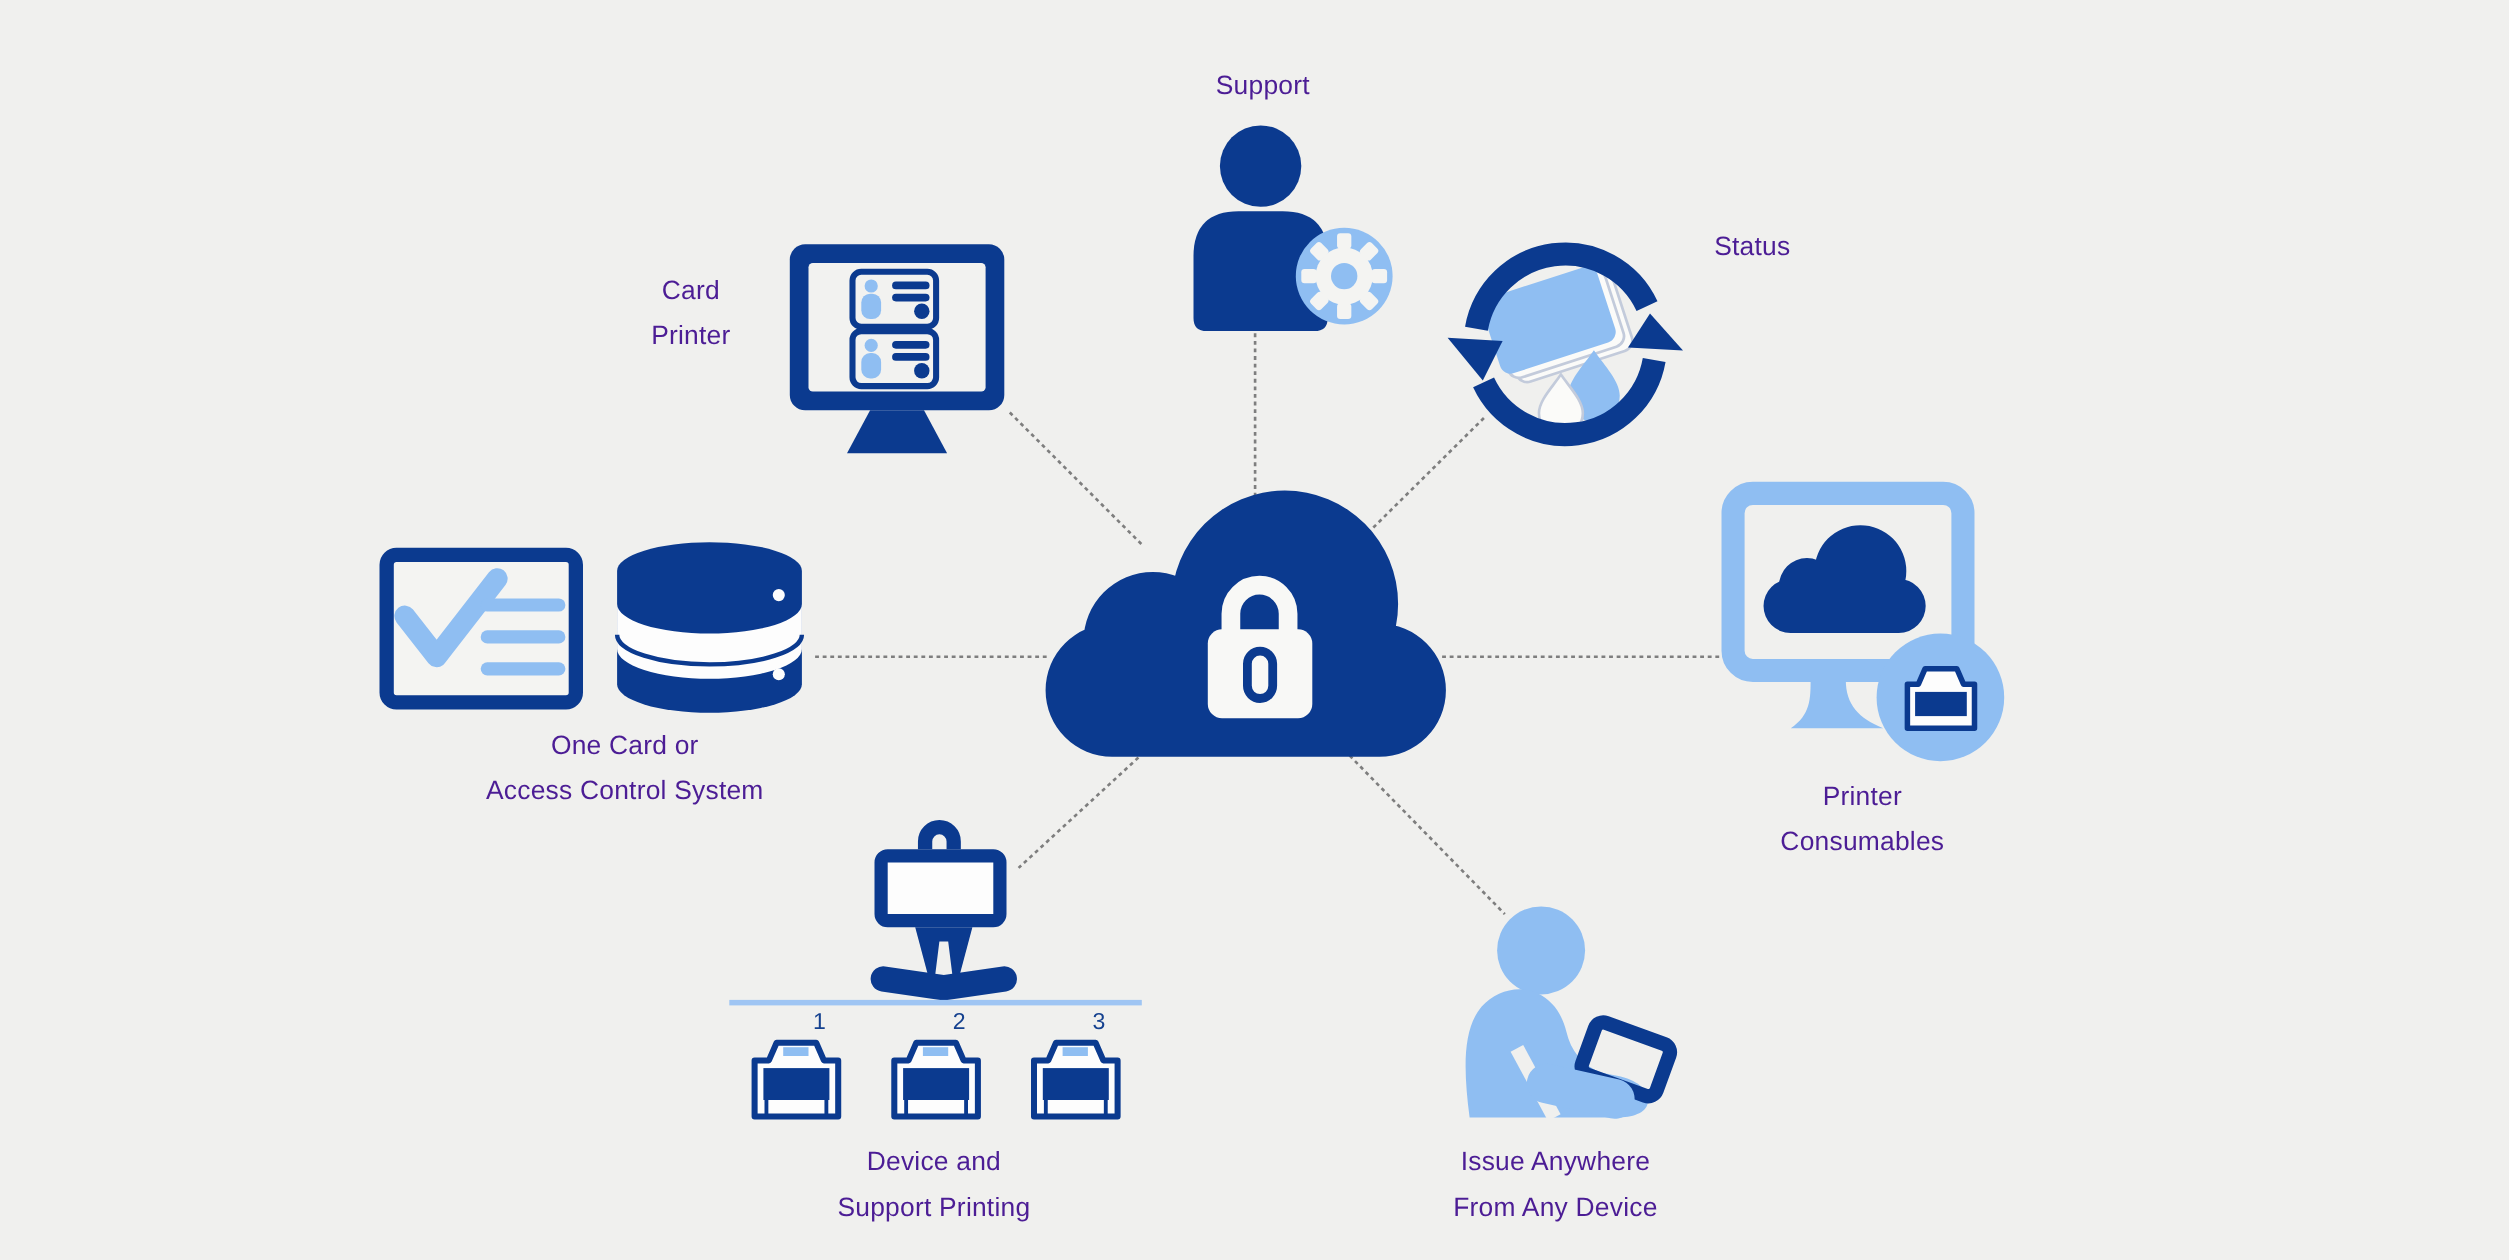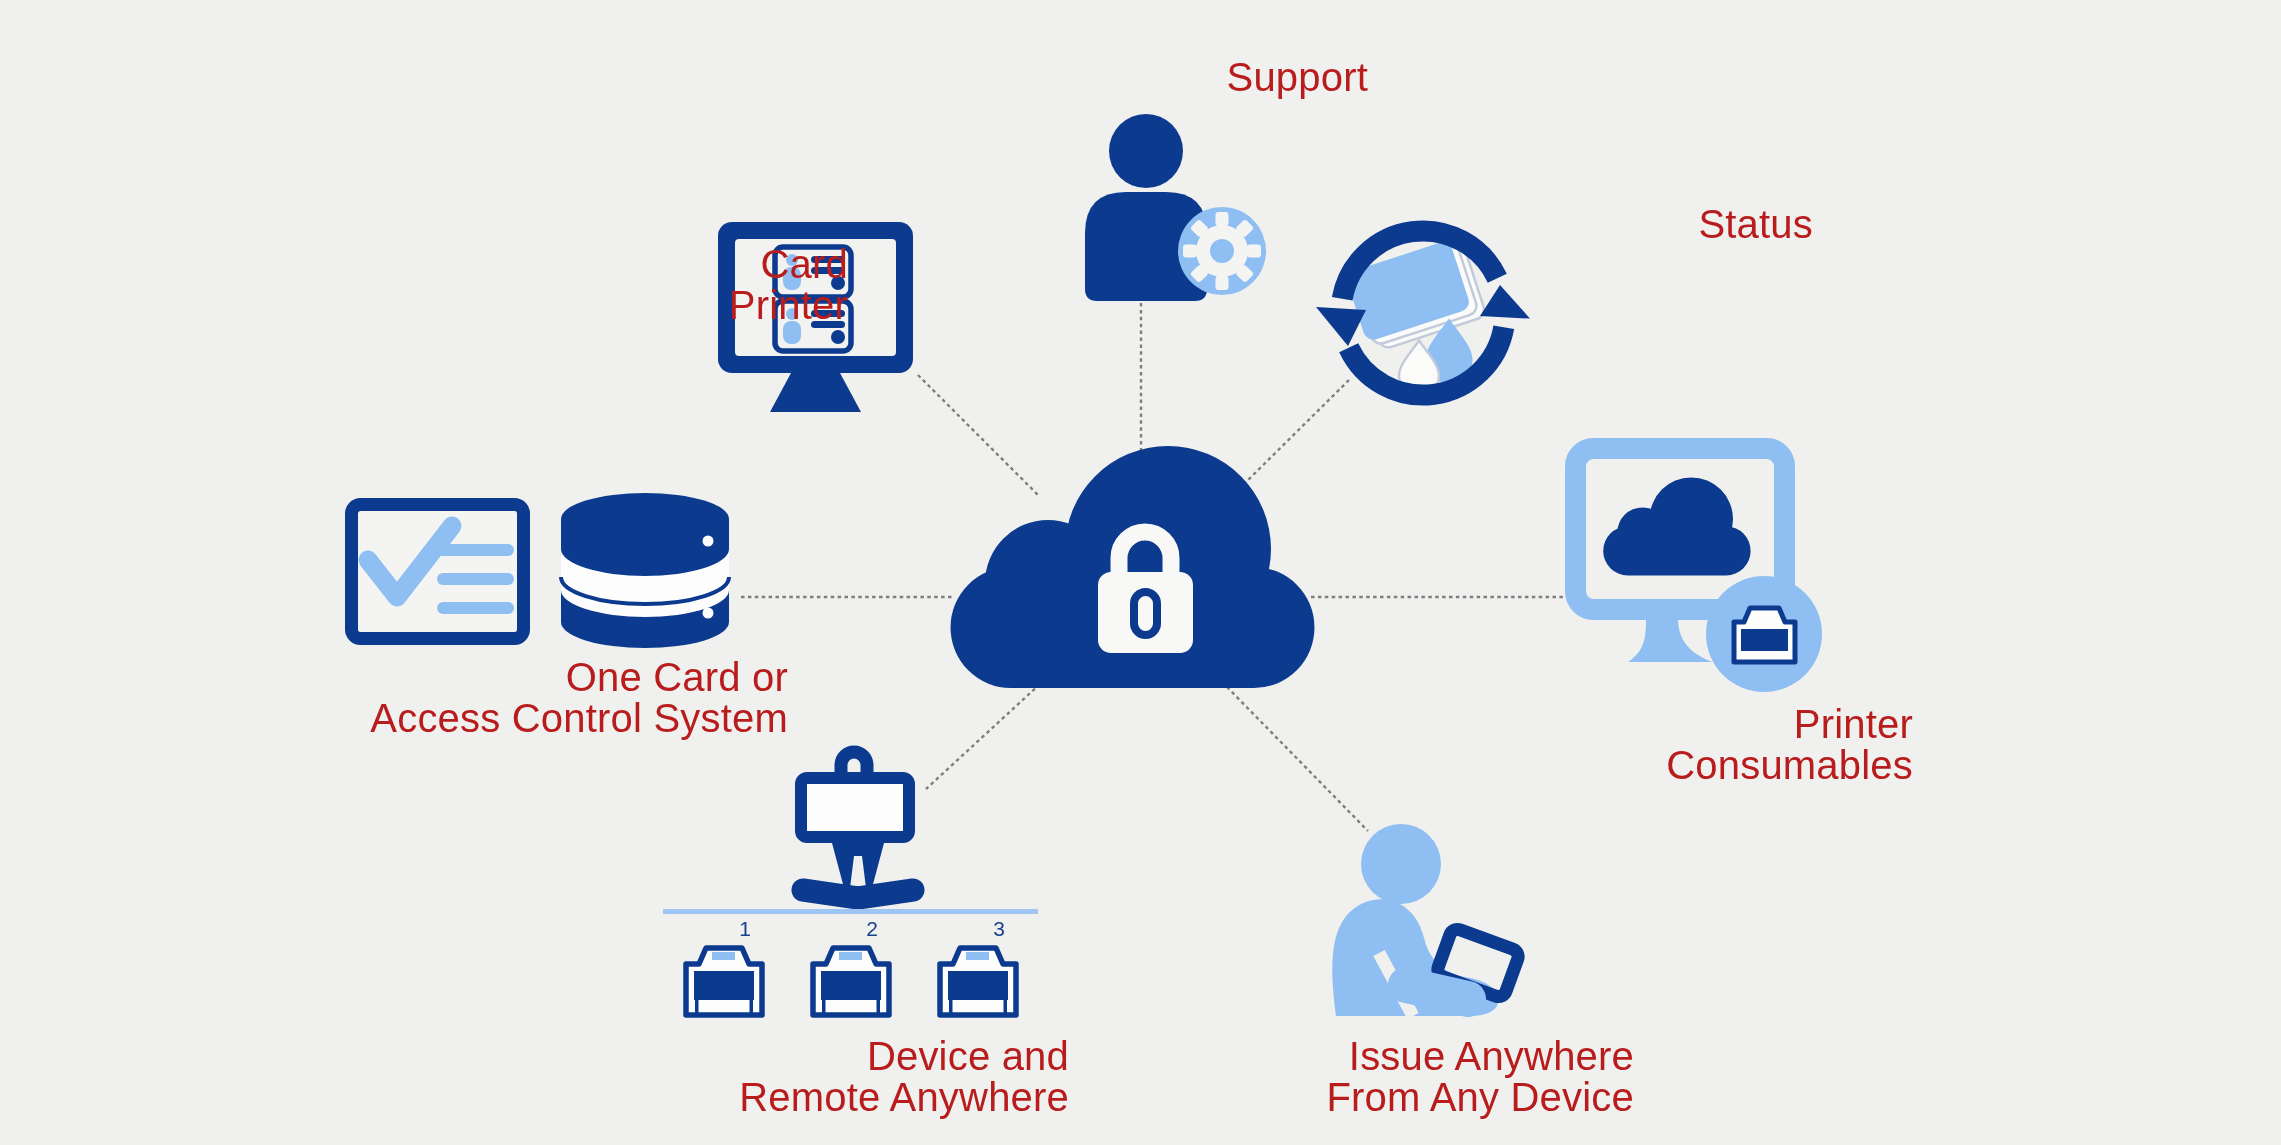--- a/index.html
+++ b/index.html
@@ -2,22 +2,22 @@
 <html><head>
 <meta charset="utf-8">
 <style>
   html,body{margin:0;padding:0;background:#f0f0ee;}
   .canvas{
     position:relative;width:2281px;height:1145px;background:#f0f0ee;overflow:hidden;
     font-family:"Liberation Sans",sans-serif;
   }
   .canvas svg{position:absolute;left:0;top:0;}
   .label{
-    position:absolute;width:440px;text-align:right;
-    font-size:40px;line-height:41px;color:#b91c1c;letter-spacing:.2px;
+    position:absolute;width:440px;text-align:center;
+    font-size:24px;line-height:41px;color:#4c1d95;letter-spacing:.2px;
   }
   .num{
     position:absolute;width:40px;text-align:center;
     font-size:21px;line-height:24px;color:#15418f;
   }
 </style>
 </head>
 <body>
 
 <div class="canvas">
@@ -189,21 +189,21 @@
   <div>Access Control System</div>
 </div>
 
 <div class="label" style="left:1473px;top:704px">
   <div>Printer</div>
   <div>Consumables</div>
 </div>
 
 <div class="label" style="left:629px;top:1036px">
   <div>Device and</div>
-  <div>Remote Anywhere</div>
+  <div>Support Printing</div>
 </div>
 
 <div class="label" style="left:1194px;top:1036px">
   <div>Issue Anywhere</div>
   <div>From Any Device</div>
 </div>
 
 <div class="num" style="left:725px;top:917px">1</div>
 <div class="num" style="left:852px;top:917px">2</div>
 <div class="num" style="left:979px;top:917px">3</div>

